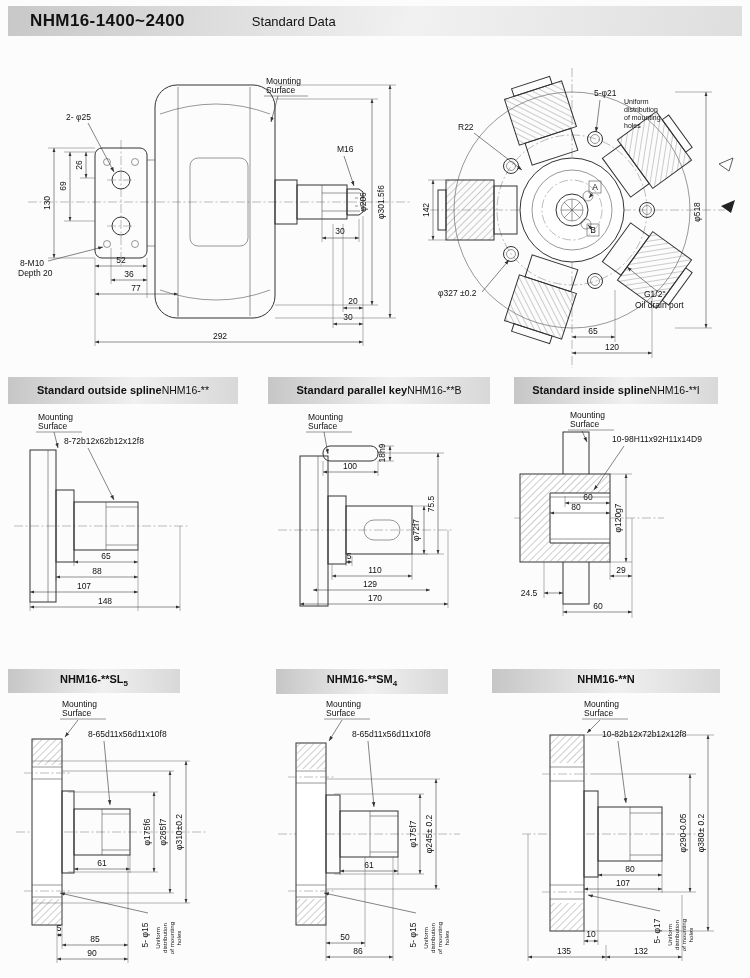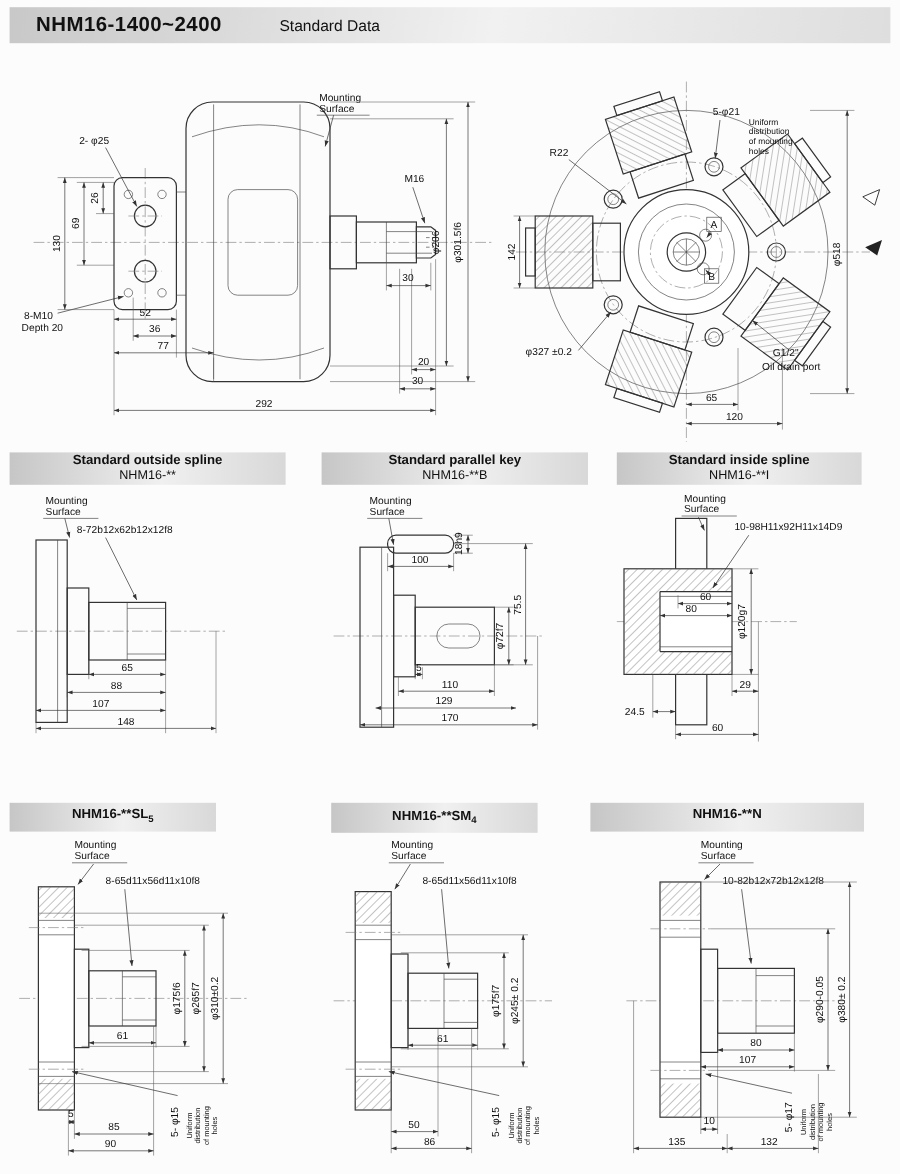--- a/index.html
+++ b/index.html
@@ -1,22 +1,22 @@
 <!DOCTYPE html>
 <html><head>
 <meta charset="utf-8">
 <style>
   *{margin:0;padding:0;box-sizing:border-box}
   html,body{width:750px;height:978px}
   body{position:relative;background:#fcfcfc;font-family:"Liberation Sans",sans-serif;color:#111;overflow:hidden}
   .bar{position:absolute;display:flex;align-items:center;background:linear-gradient(100deg,#c8c8c8,#f1f1f1 55%,#dedede)}
-  .main-bar{left:8px;top:6px;width:734px;height:30px;padding-left:22px;gap:48px}
+  .main-bar{left:8px;top:6px;width:734px;height:30px;padding-left:22px;gap:67px}
   .title{font-size:17px;font-weight:bold;letter-spacing:.4px}
   .subtitle{font-size:13px}
-  .sec-bar{position:absolute;display:flex;flex-direction:column;justify-content:center;align-items:center;background:linear-gradient(to right,#c6c6c6,#f0f0f0 55%,#d8d8d8);line-height:1.08}
+  .sec-bar{position:absolute;display:flex;flex-direction:row;justify-content:center;align-items:center;background:linear-gradient(to right,#c6c6c6,#f0f0f0 55%,#d8d8d8);line-height:1.08}
   .sec-l1{font-size:11px;font-weight:bold}
   .sec-l2{font-size:10.5px;font-weight:normal}
   .sec-l1 sub{font-size:8px}
   svg{position:absolute;overflow:visible}
   svg text{font-family:"Liberation Sans",sans-serif;font-size:8.5px;fill:#111}
   .t7{font-size:7px}
   .t6{font-size:6.2px}
   .mid{text-anchor:middle}
   .ol{fill:none;stroke:#333;stroke-width:1}
   .thin{fill:none;stroke:#444;stroke-width:.55}

